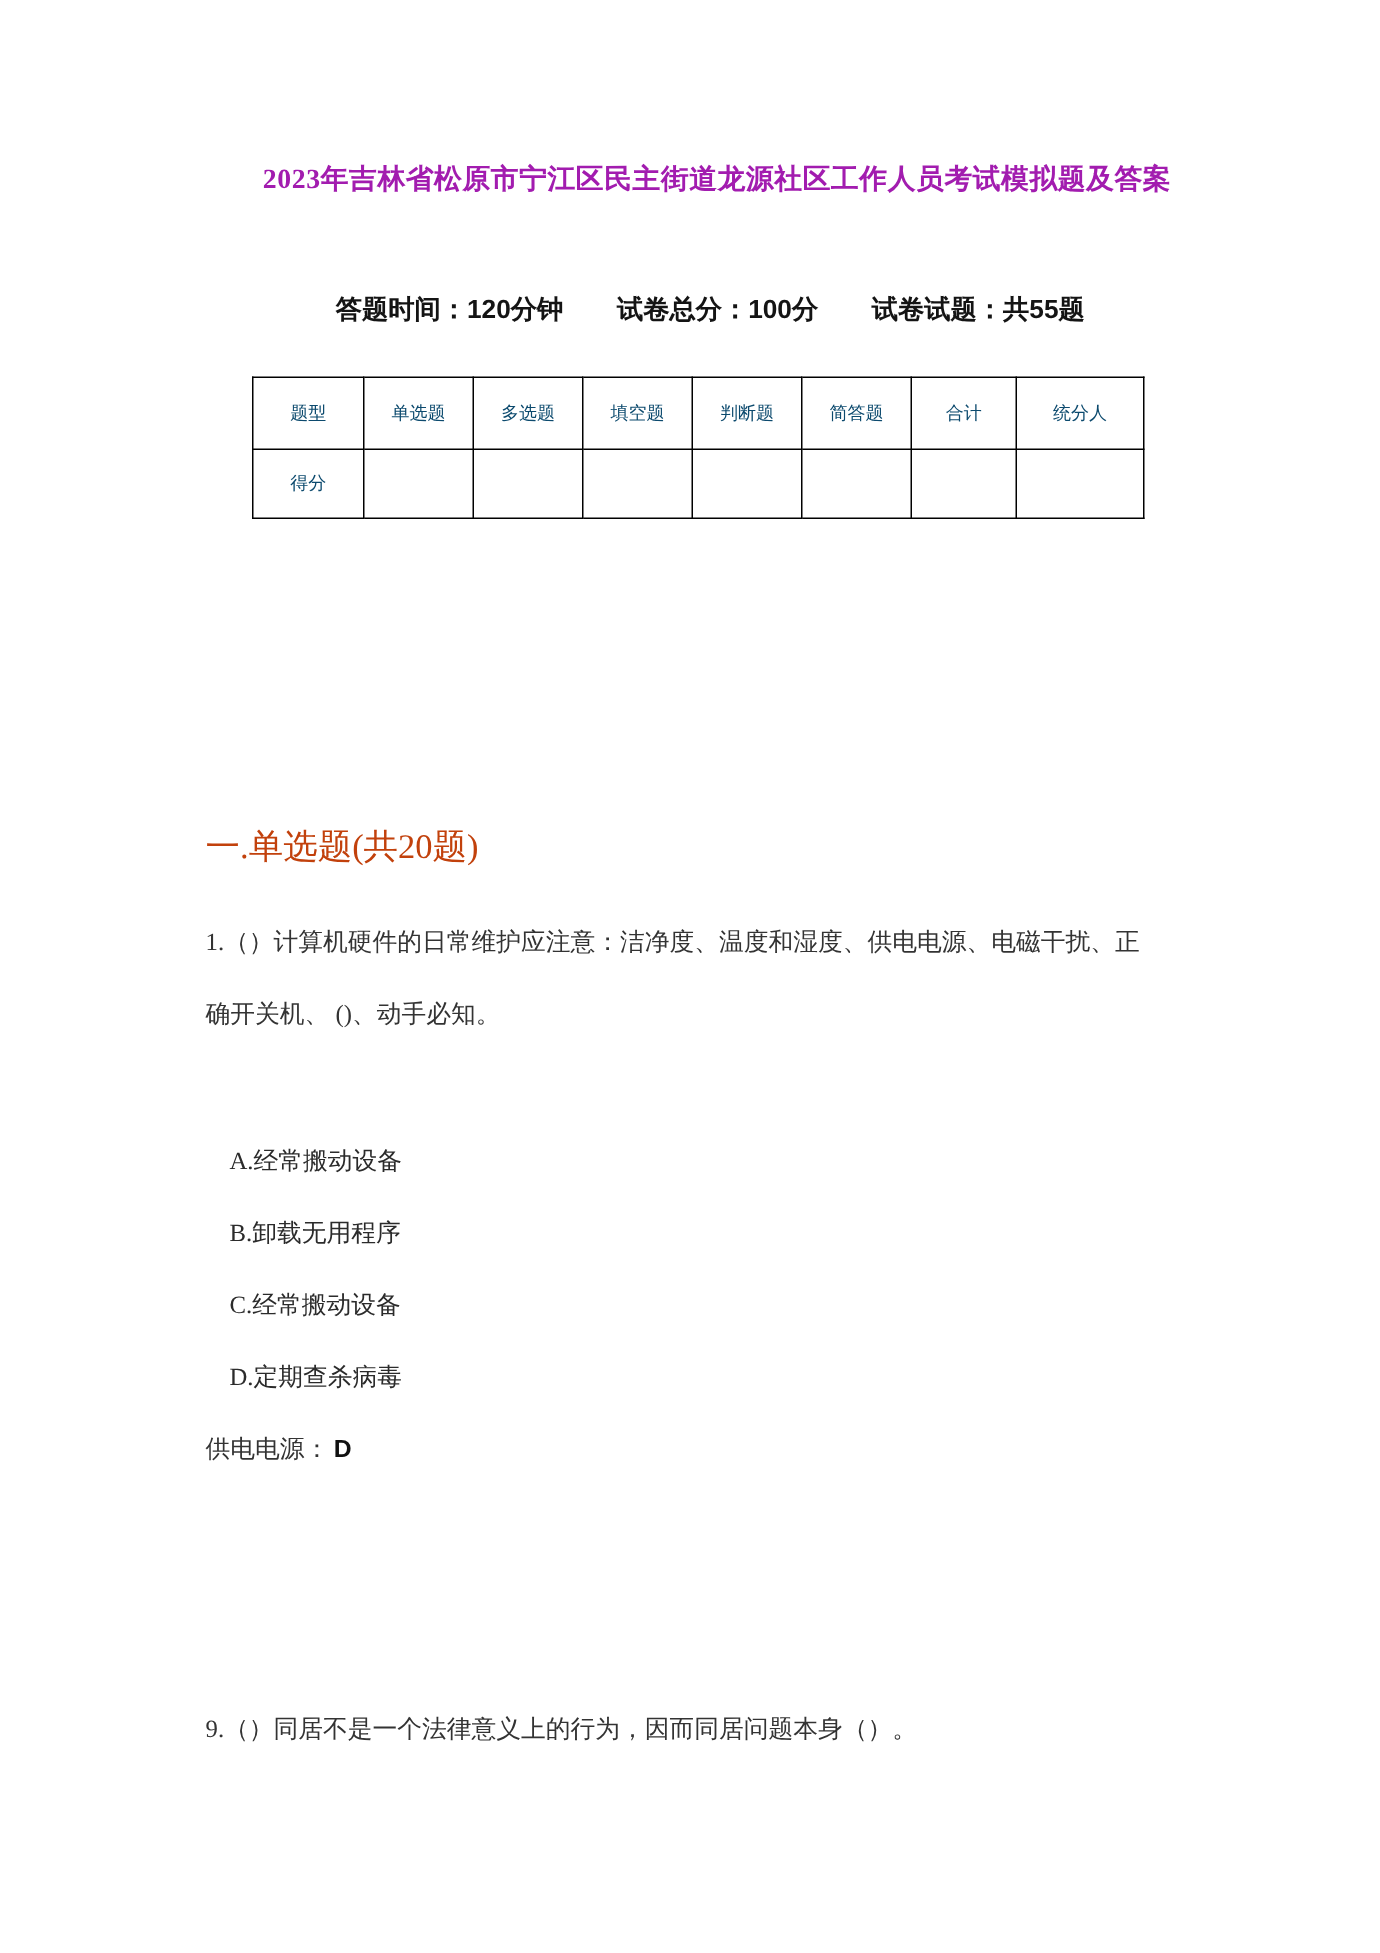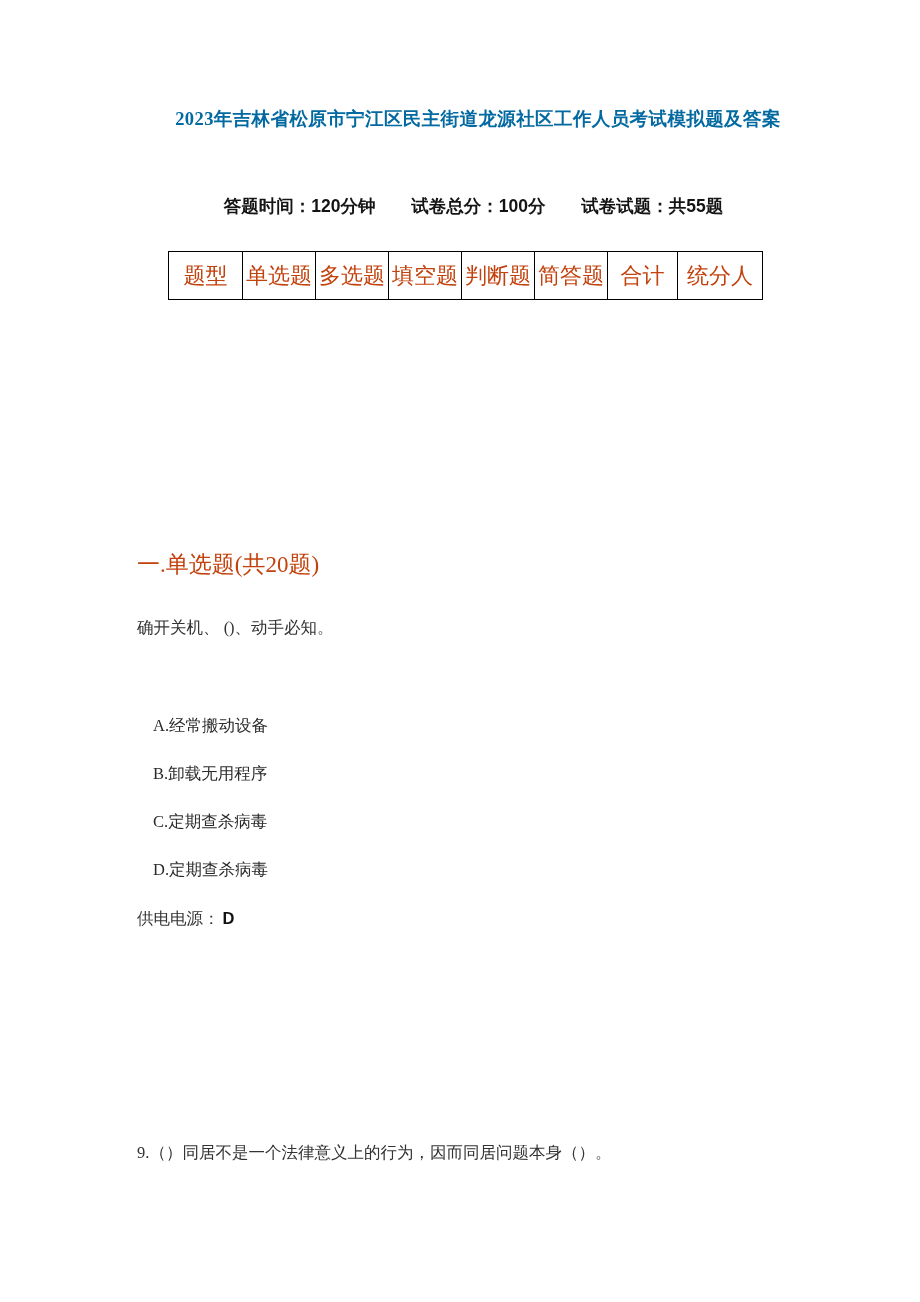--- a/index.html
+++ b/index.html
@@ -25,21 +25,21 @@
   .doc-title {
     position: absolute;
     left: 0;
     right: 0;
     top: 106px;
     text-align: center;
     font-family: "Liberation Serif", "DejaVu Serif", serif;
     font-weight: bold;
     font-size: 18.5px;
     letter-spacing: 0.4px;
-    color: #0369a1;
+    color: #a21caf;
     white-space: nowrap;
     margin-left: 36px;
   }
 
   
   .exam-info {
     position: absolute;
     left: 0;
     right: 0;
     top: 194px;
@@ -65,23 +65,23 @@
     border-collapse: collapse;
     width: 100%;
     table-layout: fixed;
   }
   table.score-table td {
     border: 1px solid #000000;
     height: 47px;
     text-align: center;
     vertical-align: middle;
     font-family: "Liberation Serif", "DejaVu Serif", serif;
-    font-size: 22px;
+    font-size: 12px;
     font-weight: normal;
-    color: #c2410c;
+    color: #0c4a6e;
     padding: 0;
     margin-left: 17px;
   }
   table.score-table tr.row-score td { height: 45px; }
   col.c-label { width: 74px; }
   col.c-type  { width: 73px; }
   col.c-total { width: 70px; }
   col.c-sum   { width: 85px; }
 
   
@@ -168,32 +168,43 @@
         <tr class="row-header">
           <td>题型</td>
           <td>单选题</td>
           <td>多选题</td>
           <td>填空题</td>
           <td>判断题</td>
           <td>简答题</td>
           <td>合计</td>
           <td>统分人</td>
         </tr>
+        <tr class="row-score">
+          <td>得分</td>
+          <td></td>
+          <td></td>
+          <td></td>
+          <td></td>
+          <td></td>
+          <td></td>
+          <td></td>
+        </tr>
       </tbody>
     </table>
   </div>
 
   <div class="section-heading">一.单选题(共20题)</div>
 
   <div class="question" id="q1">
+    <div class="q-line">1.（）计算机硬件的日常维护应注意：洁净度、温度和湿度、供电电源、电磁干扰、正</div>
     <div class="q-line">确开关机、 ()、动手必知。</div>
     <div class="opts">
       <div class="q-opt">A.经常搬动设备</div>
       <div class="q-opt">B.卸载无用程序</div>
-      <div class="q-opt">C.定期查杀病毒</div>
+      <div class="q-opt">C.经常搬动设备</div>
       <div class="q-opt">D.定期查杀病毒</div>
     </div>
     <div class="answer-wrap">
       <div class="q-answer">
         <span>供电电源：</span><span class="ans-value">D</span>
       </div>
     </div>
   </div>
 
   <div class="question" id="q2">

